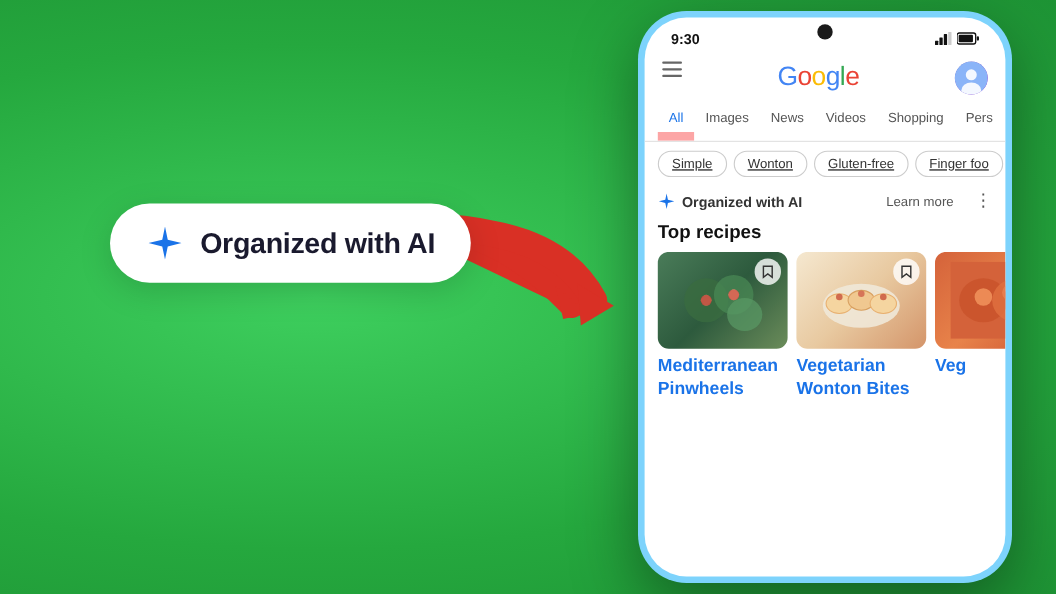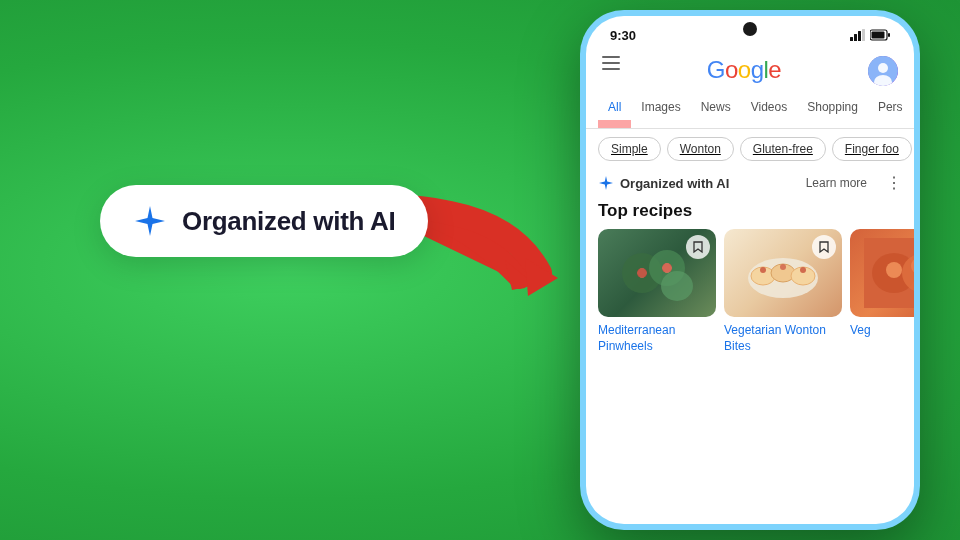--- a/index.html
+++ b/index.html
@@ -327,25 +327,25 @@
       height: 24px;
       background: rgba(255,255,255,0.8);
       border-radius: 50%;
       display: flex;
       align-items: center;
       justify-content: center;
       cursor: pointer;
     }
 
     .recipe-title {
-      font-size: 12px;
+      font-size: 16px;
       color: #1a73e8;
       margin-top: 6px;
       line-height: 1.3;
-      font-weight: 400;
+      font-weight: 700;
     }
   </style>
 </head>
 <body>
 
 <div class="bg"></div>
 
 <div class="ai-label-card">
   <svg class="ai-icon" viewBox="0 0 36 36" fill="none">
     <path d="M18 3 L20.5 15 L33 18 L20.5 21 L18 33 L15.5 21 L3 18 L15.5 15 Z" fill="#1a73e8"></path>

